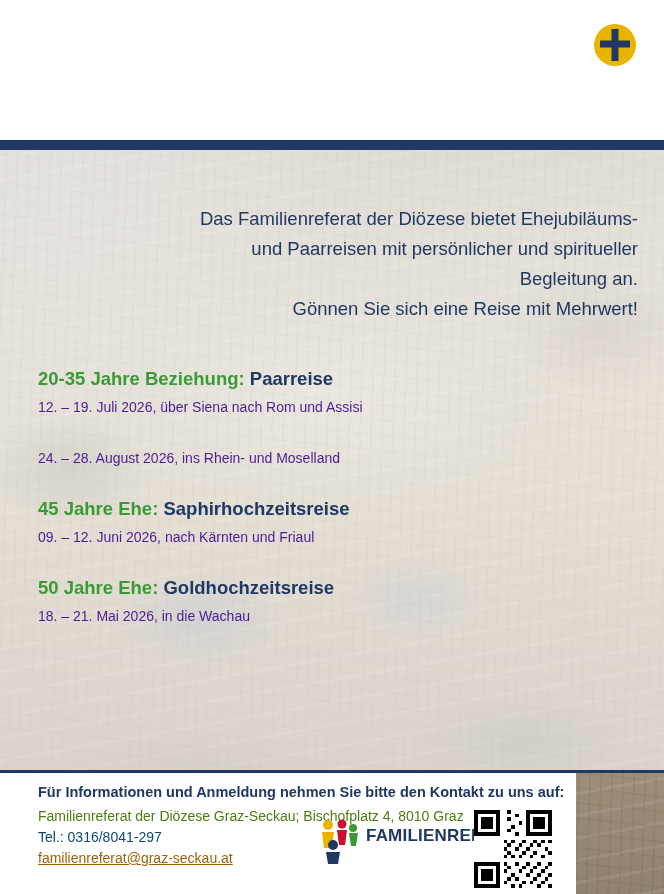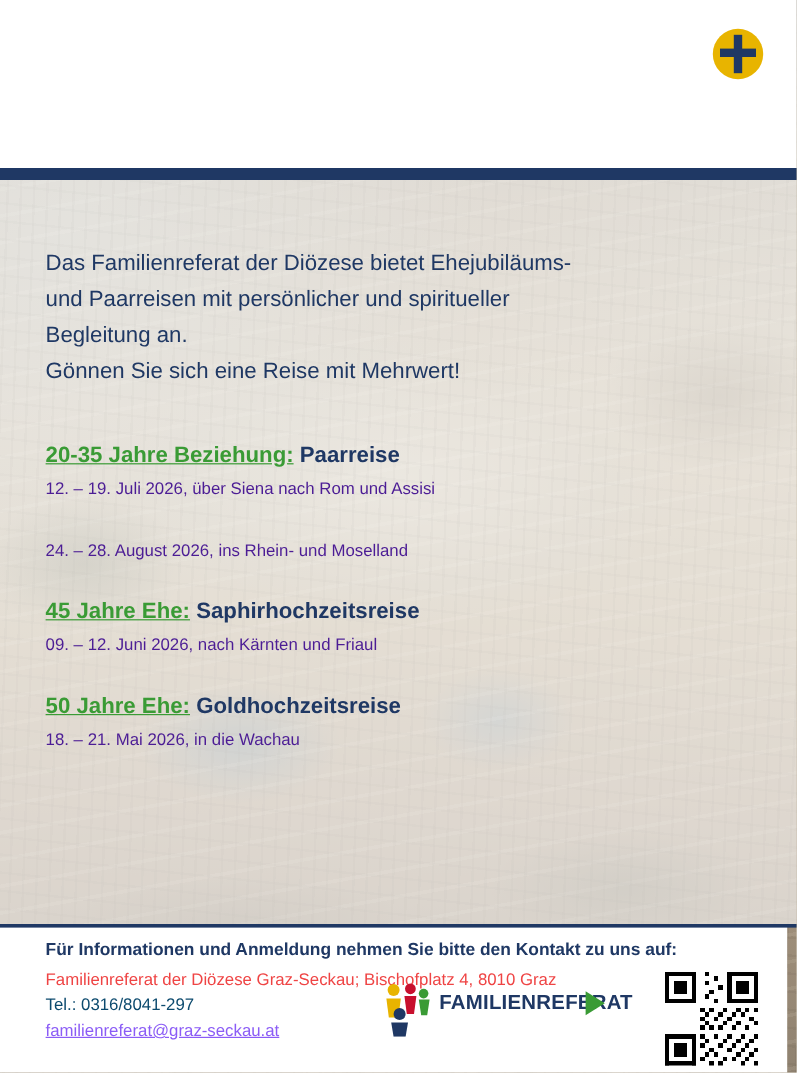--- a/index.html
+++ b/index.html
@@ -108,79 +108,79 @@
     z-index: 6;
   }
   .intro {
     position: absolute;
     left: 38px; top: 54px;
     width: 600px;
     font-size: 18.5px;
     line-height: 30px;
     color: #1f3864;
   }
-  .intro .ln { display: block; }
+  .intro .ln { display: block; text-align: right; }
 
   .trips {
     position: absolute;
     left: 38px; top: 215px;
     width: 600px;
   }
   .trip { margin-bottom: 23px; }
   .trip-head {
     font-size: 18.5px;
     font-weight: bold;
     line-height: 28px;
     color: #1f3864;
   }
-  .trip-head .years { color: #3a9b35; text-decoration: underline; }
+  .trip-head .years { color: #3a9b35; }
   .trip-detail {
     font-size: 14px;
     line-height: 28px;
     color: #4c1d95;
   }
 
   
   .footer {
     position: absolute;
     left: 0; bottom: 0;
-    width: 656px; height: 124px;
+    width: 576px; height: 124px;
     background: #ffffff;
     z-index: 7;
   }
   .footer-rule {
     position: absolute;
     left: 0; top: 0;
     width: 664px; height: 3px;
     background: #1f3864;
   }
   .foot-head {
     position: absolute;
     left: 38px; top: 14px;
     font-size: 14.5px;
     font-weight: bold;
     color: #1f3864;
   }
   .foot-addr {
     position: absolute;
     left: 38px; top: 38px;
     font-size: 14px;
-    color: #ef4444;
+    color: #4d7c0f;
   }
   .foot-tel {
     position: absolute;
     left: 38px; top: 59px;
     font-size: 14px;
     color: #0c4a6e;
   }
   .foot-mail {
     position: absolute;
     left: 38px; top: 80px;
     font-size: 14px;
-    color: #8b5cf6;
+    color: #a16207;
     text-decoration: underline;
     cursor: pointer;
   }
   .foot-web {
     position: absolute;
     left: 38px; top: 101px;
     font-size: 14px;
     color: #1f3864;
     text-decoration: underline;
     cursor: pointer;

